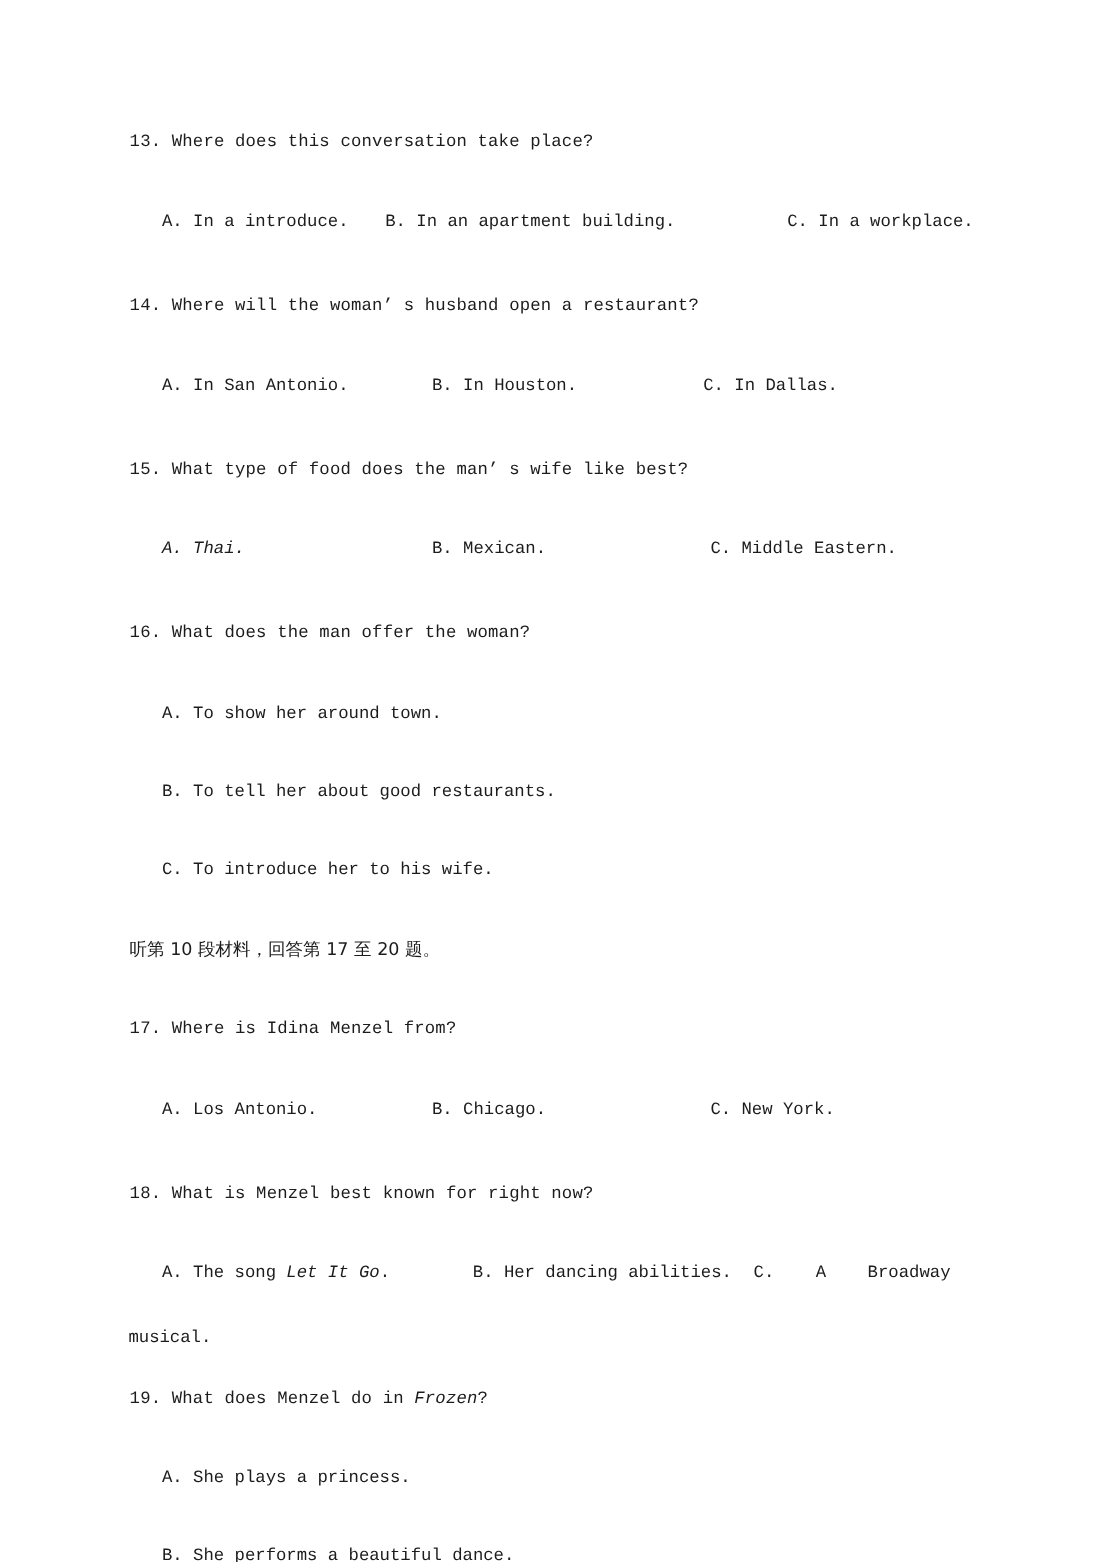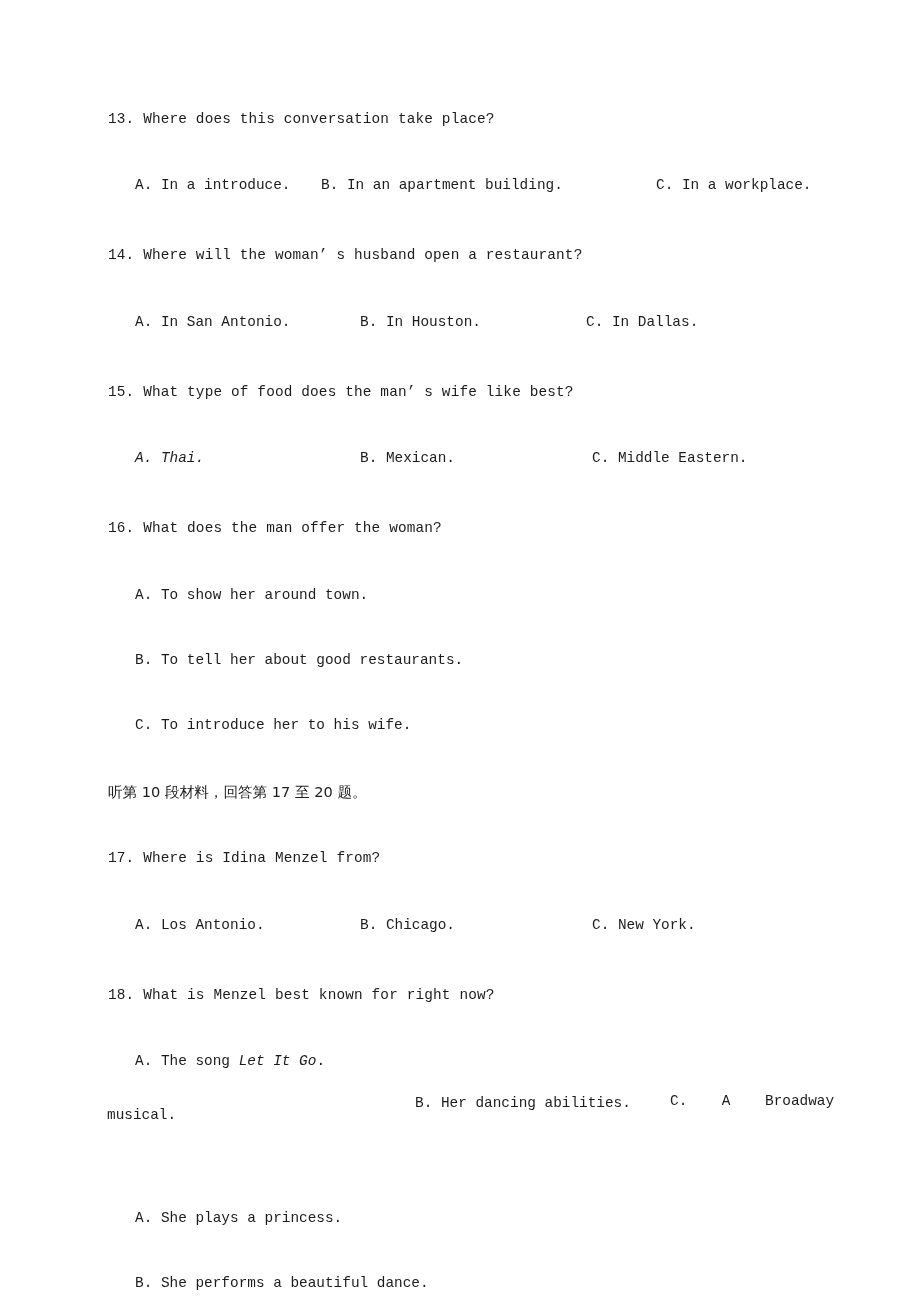--- a/index.html
+++ b/index.html
@@ -130,26 +130,27 @@
       <span class="col" style="left:27px;">A. Los Antonio.</span>
       <span class="col" style="left:252px;">B. Chicago.</span>
       <span class="col" style="left:484px;text-align:center;">C. New York.</span>
     </div>
     <div class="gap-o"></div>
 
     <div class="q-line">18. What is Menzel best known for right now?</div>
     <div class="gap-q"></div>
     <div class="opt-row">
       <span class="col" style="left:27px;"><span>A. The song </span><i class="title">Let It Go</i><span>.</span></span>
-      <span class="col" style="left:307px;margin-top:42px;">B. Her dancing abilities.</span>
-      <span class="col" style="left:562px;margin-top:40px;">C.    A    Broadway</span>
+      <span class="col" style="left:286px;">B. Her dancing abilities.</span>
+      <span class="col" style="left:520px;">C.    A    Broadway</span>
     </div>
     <div style="height:36px;"></div>
     <div class="wrap-line" style="margin-left:-1px;">musical.</div>
     <div style="height:36px;"></div>
 
+    <div class="q-line"><span>19. What does Menzel do in </span><i class="title">Frozen</i><span>?</span></div>
     <div class="gap-q"></div>
     <div class="opt-stack indent">A. She plays a princess.</div>
     <div class="gap-s"></div>
     <div class="opt-stack indent">B. She performs a beautiful dance.</div>
 
   </div>
 </div>
 
 </body></html>

